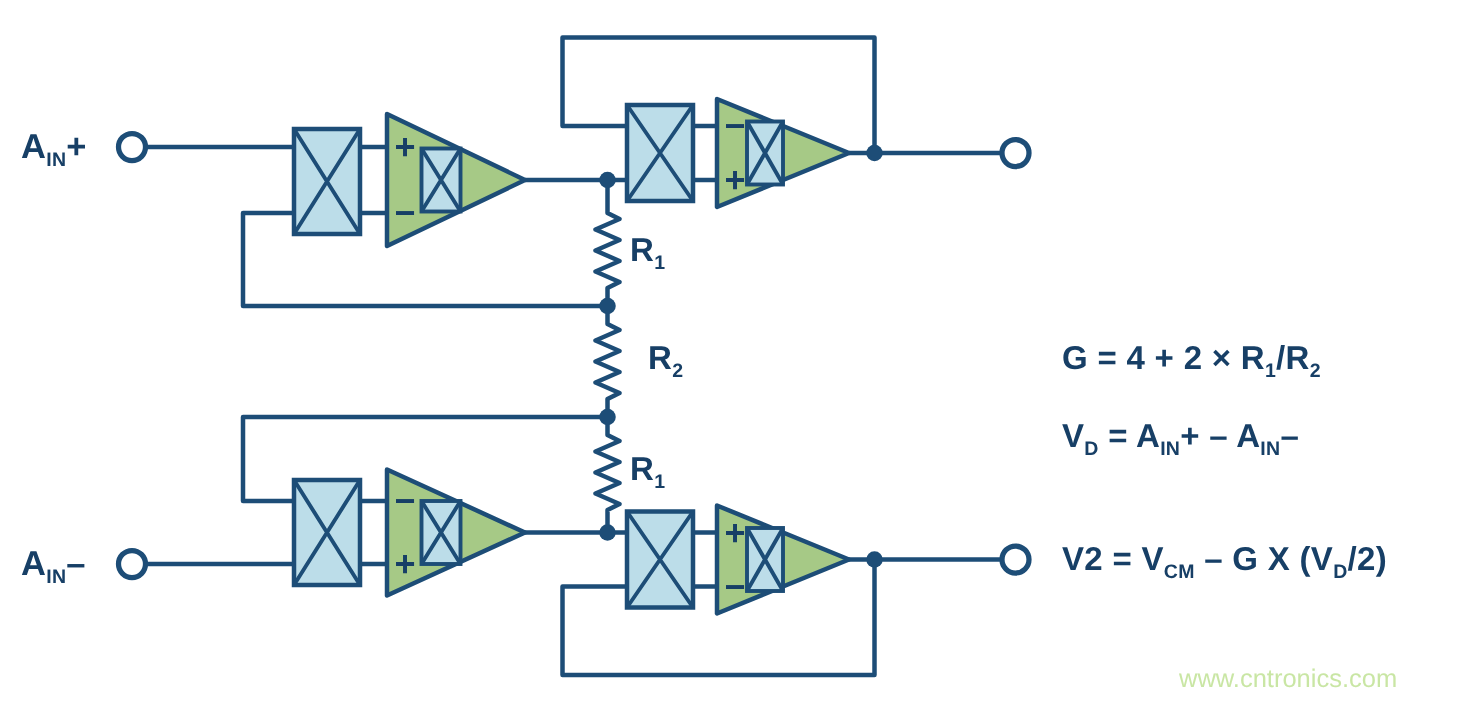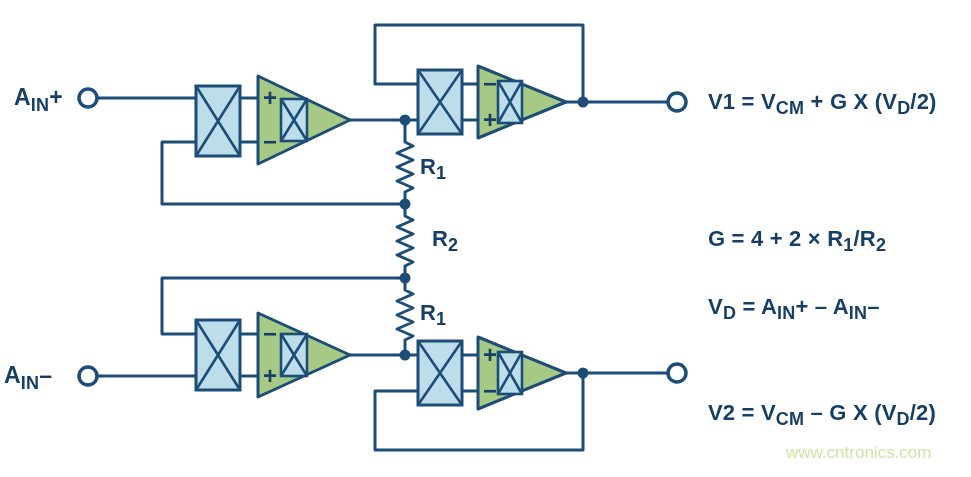--- a/index.html
+++ b/index.html
@@ -14,21 +14,21 @@
   .boxx { stroke:#1d4d77; stroke-width:2.6; fill:none; }
   .amp  { fill:#a6c986; stroke:#1d4d77; stroke-width:3; stroke-linejoin:round; }
   .ibox { fill:#bcdde9; stroke:#1d4d77; stroke-width:2.6; }
   .term { fill:#ffffff; stroke:#1d4d77; stroke-width:3.5; }
   .dot  { fill:#1d4d77; stroke:none; }
   .sign { fill:#173f66; font-family:"Liberation Sans", sans-serif; font-size:24px; font-weight:bold; text-anchor:middle; }
   .txt {
     position:absolute; color:#173f66; font-weight:bold;
     font-size:22px; white-space:nowrap; letter-spacing:0.2px;
   }
-  .txt sub { font-size:18px; line-height:0; }
+  .txt sub { font-size:13px; line-height:0; }
   .lbl-in { font-size:23px; }
   .watermark {
     position:absolute; color:#c9e6a4; font-size:17px;
     font-weight:normal; white-space:nowrap;
   }
 </style>
 </head>
 <body>
 
 <div class="stage">
@@ -117,25 +117,24 @@
 
     <circle class="dot" cx="405" cy="120" r="5.5"></circle>
     <circle class="dot" cx="405" cy="204" r="5.5"></circle>
     <circle class="dot" cx="405" cy="278" r="5.5"></circle>
     <circle class="dot" cx="405" cy="355" r="5.5"></circle>
     <circle class="dot" cx="583" cy="102" r="5.5"></circle>
     <circle class="dot" cx="583" cy="373" r="5.5"></circle>
   </svg>
 
   <div class="txt lbl-in" style="left:14px; top:84px;"><span>A</span><sub>IN</sub><span>+</span></div>
-  <div class="txt lbl-in" style="left:4px; top:362px;text-align:center;"><span>A</span><sub>IN</sub><span>–</span></div>
+  <div class="txt lbl-in" style="left:14px; top:362px;text-align:center;"><span>A</span><sub>IN</sub><span>–</span></div>
 
   <div class="txt" style="left:420px; top:154px;"><span>R</span><sub>1</sub></div>
   <div class="txt" style="left:432px; top:226px;"><span>R</span><sub>2</sub></div>
   <div class="txt" style="left:420px; top:300px;"><span>R</span><sub>1</sub></div>
 
-  <div class="txt" style="left:708px; top:89px;"><span>V1 = V</span><sub>CM</sub><span> + G X (V</span><sub>D</sub><span>/2)</span></div>
   <div class="txt" style="left:708px; top:226px;"><span>G = 4 + 2 × R</span><sub>1</sub><span>/R</span><sub>2</sub></div>
-  <div class="txt" style="left:708px; top:294px;"><span>V</span><sub>D</sub><span> = A</span><sub>IN</sub><span>+ – A</span><sub>IN</sub><span>–</span></div>
-  <div class="txt" style="left:708px; top:360px;margin-top:40px;"><span>V2 = V</span><sub>CM</sub><span> – G X (V</span><sub>D</sub><span>/2)</span></div>
+  <div class="txt" style="left:708px; top:278px;"><span>V</span><sub>D</sub><span> = A</span><sub>IN</sub><span>+ – A</span><sub>IN</sub><span>–</span></div>
+  <div class="txt" style="left:708px; top:360px;"><span>V2 = V</span><sub>CM</sub><span> – G X (V</span><sub>D</sub><span>/2)</span></div>
 
   <div class="watermark" style="left:786px; top:443px;">www.cntronics.com</div>
 </div>
 
 </body></html>

